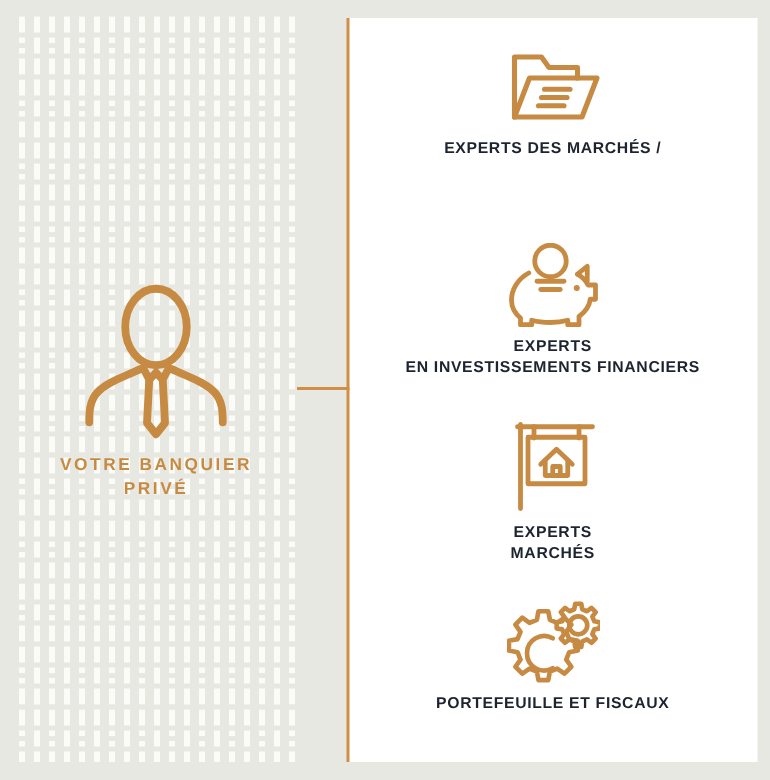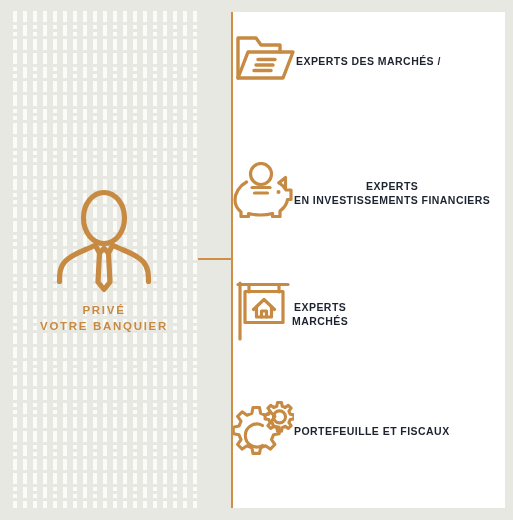--- a/index.html
+++ b/index.html
@@ -91,21 +91,21 @@
   #right-panel{
     position:absolute;
     left:232px;top:12px;
     width:273px;height:496px;
     background:#ffffff;
     overflow:hidden;
   }
   .service-item{
     position:absolute;
     left:0;width:273px;
-    display:flex;flex-direction:row;
+    display:flex;flex-direction:column;
     align-items:center;
   }
   .service-icon{display:block;}
   .service-label{
     margin-top:7px;
     color:#1d2430;
     font-size:10.5px;
     font-weight:700;
     letter-spacing:0.45px;
     line-height:13.5px;
@@ -134,22 +134,22 @@
       <path d="M62.5 60 C 71 64.5, 84 68, 91 75.5 C 96.5 81.5, 96.5 89, 96.5 95.5"></path>
 
       <path d="M43.5 59.5 L 47.5 67 L 52 62.5"></path>
 
       <path d="M60.5 59.5 L 56.5 67 L 52 62.5"></path>
 
       <path d="M47.5 67 L 46 96 L 52 103.5 L 58 96 L 56.5 67"></path>
     </svg>
 
     <div id="banker-caption">
+      <span>VOTRE BANQUIER</span>
       <span>PRIVÉ</span>
-      <span>VOTRE BANQUIER</span>
     </div>
 
   </div>
 </div>
 
 <div id="connector-line"></div>
 <div id="vertical-divider"></div>
 
 <div id="right-panel">
 

